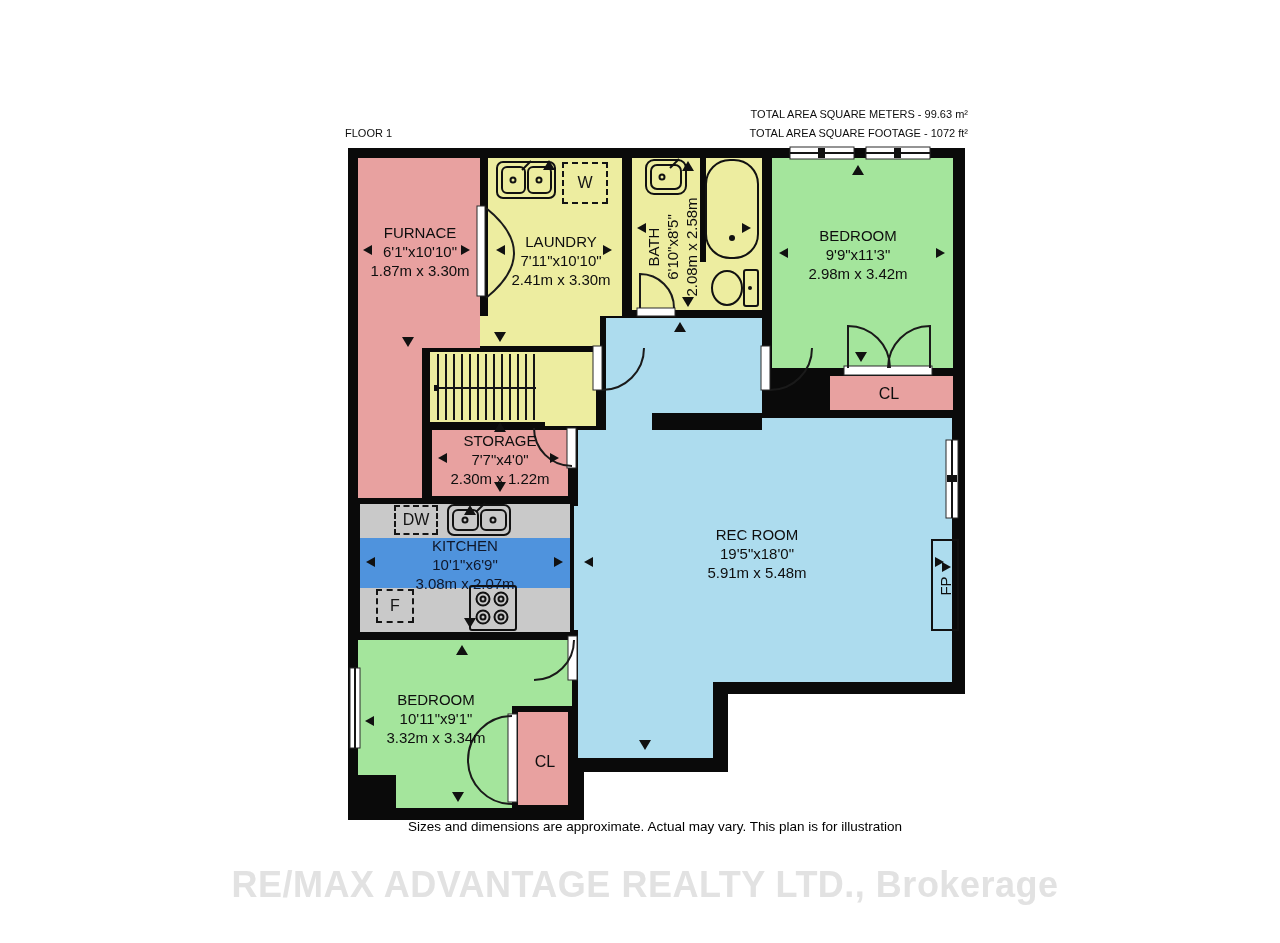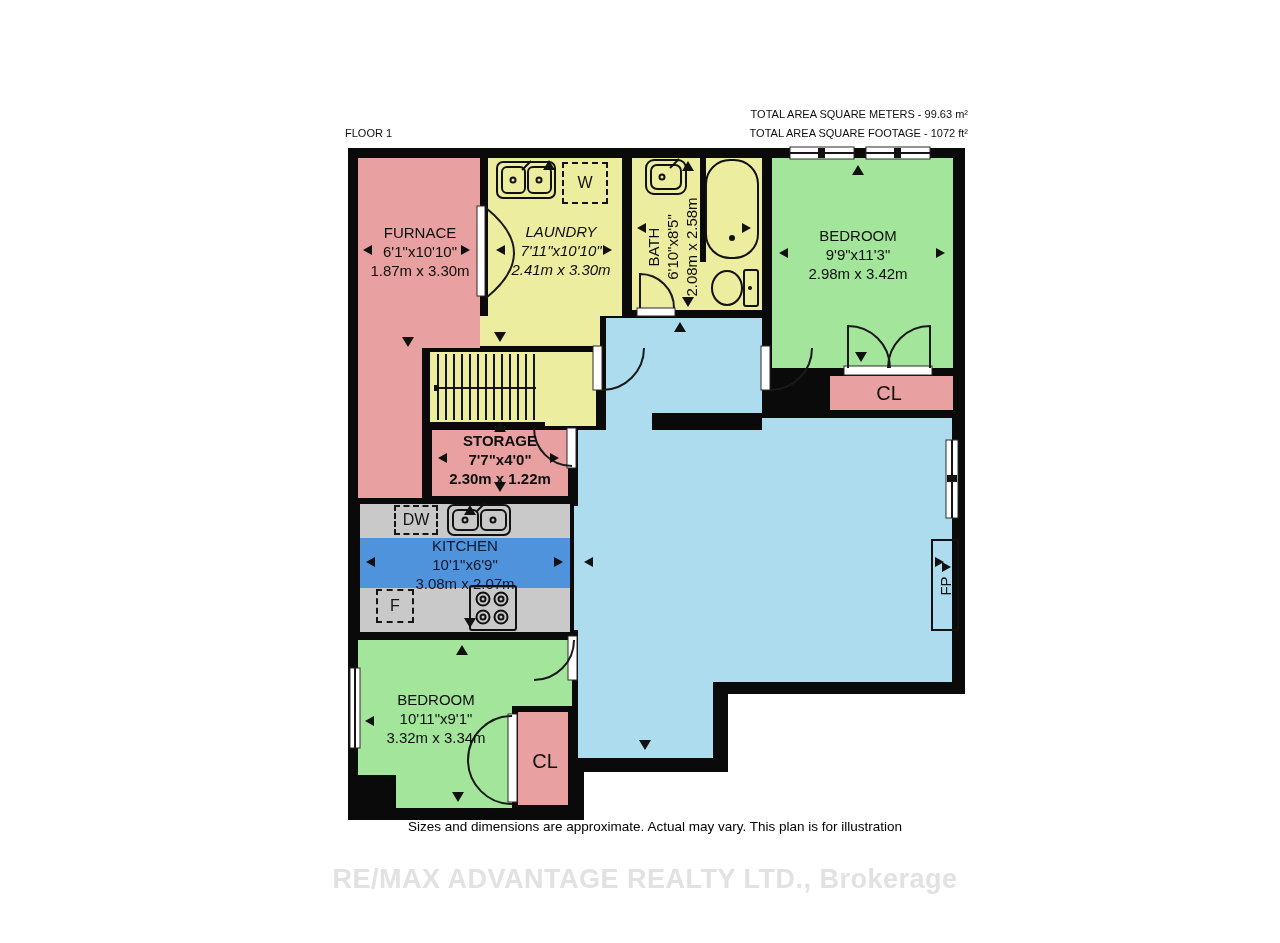--- a/index.html
+++ b/index.html
@@ -21,29 +21,29 @@
   .fix{stroke:#111;stroke-width:2;fill:none;}
   .arr{fill:#111;stroke:none;}
 
   .hdr{position:absolute;font-size:11px;color:#0e0e0e;white-space:nowrap;}
   .hdr-right{text-align:right;}
 
   .lbl{position:absolute;transform:translate(-50%,-50%);text-align:center;
        font-size:15px;line-height:19px;color:#0e0e0e;white-space:nowrap;}
   .lbl.rot{transform:translate(-50%,-50%) rotate(-90deg);}
   .lbl.kitchen{color:#0f172a;}
-  .lbl.small{font-size:20px;}
+  .lbl.small{font-size:16px;}
 
   .dash{position:absolute;border:2.5px dashed #141414;display:flex;align-items:center;
         justify-content:center;font-size:16px;color:#141414;}
 
   .foot-line{position:absolute;left:355px;width:600px;text-align:center;
              font-size:13.5px;color:#000000;}
   .watermark{position:absolute;left:645px;top:864px;transform:translateX(-50%);
-             font-size:27px;font-weight:bold;letter-spacing:.5px;color:#e2e2e2;white-space:nowrap;}
+             font-size:36px;font-weight:bold;letter-spacing:.5px;color:#e2e2e2;white-space:nowrap;}
 </style>
 </head>
 <body>
 
 <div id="canvas">
 
   <div class="hdr" style="left:345px;top:127px;">FLOOR 1</div>
   <div class="hdr hdr-right" style="right:312px;top:108px;">TOTAL AREA SQUARE METERS - 99.63 m²</div>
   <div class="hdr hdr-right" style="right:312px;top:127px;">TOTAL AREA SQUARE FOOTAGE - 1072 ft²</div>
 
@@ -227,52 +227,57 @@
       <path d="M951 567 l-9 -5 v10 z"></path>
     </g>
   </svg>
 
   <div class="lbl" style="left:420px;top:251px;">
     <div>FURNACE</div>
     <div>6'1"x10'10"</div>
     <div>1.87m x 3.30m</div>
   </div>
 
-  <div class="lbl" style="left:561px;top:250px;font-style:italic;">
+  <div class="lbl" style="left:561px;top:260px;">
     <div>LAUNDRY</div>
     <div>7'11"x10'10"</div>
     <div>2.41m x 3.30m</div>
   </div>
 
   <div class="lbl rot" style="left:672px;top:247px;">
     <div>BATH</div>
     <div>6'10"x8'5"</div>
     <div>2.08m x 2.58m</div>
   </div>
 
   <div class="lbl" style="left:858px;top:254px;">
     <div>BEDROOM</div>
     <div>9'9"x11'3"</div>
     <div>2.98m x 3.42m</div>
   </div>
 
   <div class="lbl small" style="left:889px;top:393px;">CL</div>
 
-  <div class="lbl" style="left:500px;top:459px;font-weight:bold;">
+  <div class="lbl" style="left:500px;top:459px;">
     <div>STORAGE</div>
     <div>7'7"x4'0"</div>
     <div>2.30m x 1.22m</div>
   </div>
 
   <div class="lbl kitchen" style="left:465px;top:564px;">
     <div>KITCHEN</div>
     <div>10'1"x6'9"</div>
     <div>3.08m x 2.07m</div>
   </div>
 
+  <div class="lbl" style="left:757px;top:553px;">
+    <div>REC ROOM</div>
+    <div>19'5"x18'0"</div>
+    <div>5.91m x 5.48m</div>
+  </div>
 
   <div class="lbl" style="left:436px;top:718px;">
     <div>BEDROOM</div>
     <div>10'11"x9'1"</div>
     <div>3.32m x 3.34m</div>
   </div>
 
   <div class="lbl small" style="left:545px;top:761px;">CL</div>
 
   <div class="lbl rot" style="left:945px;top:586px;">FP</div>

